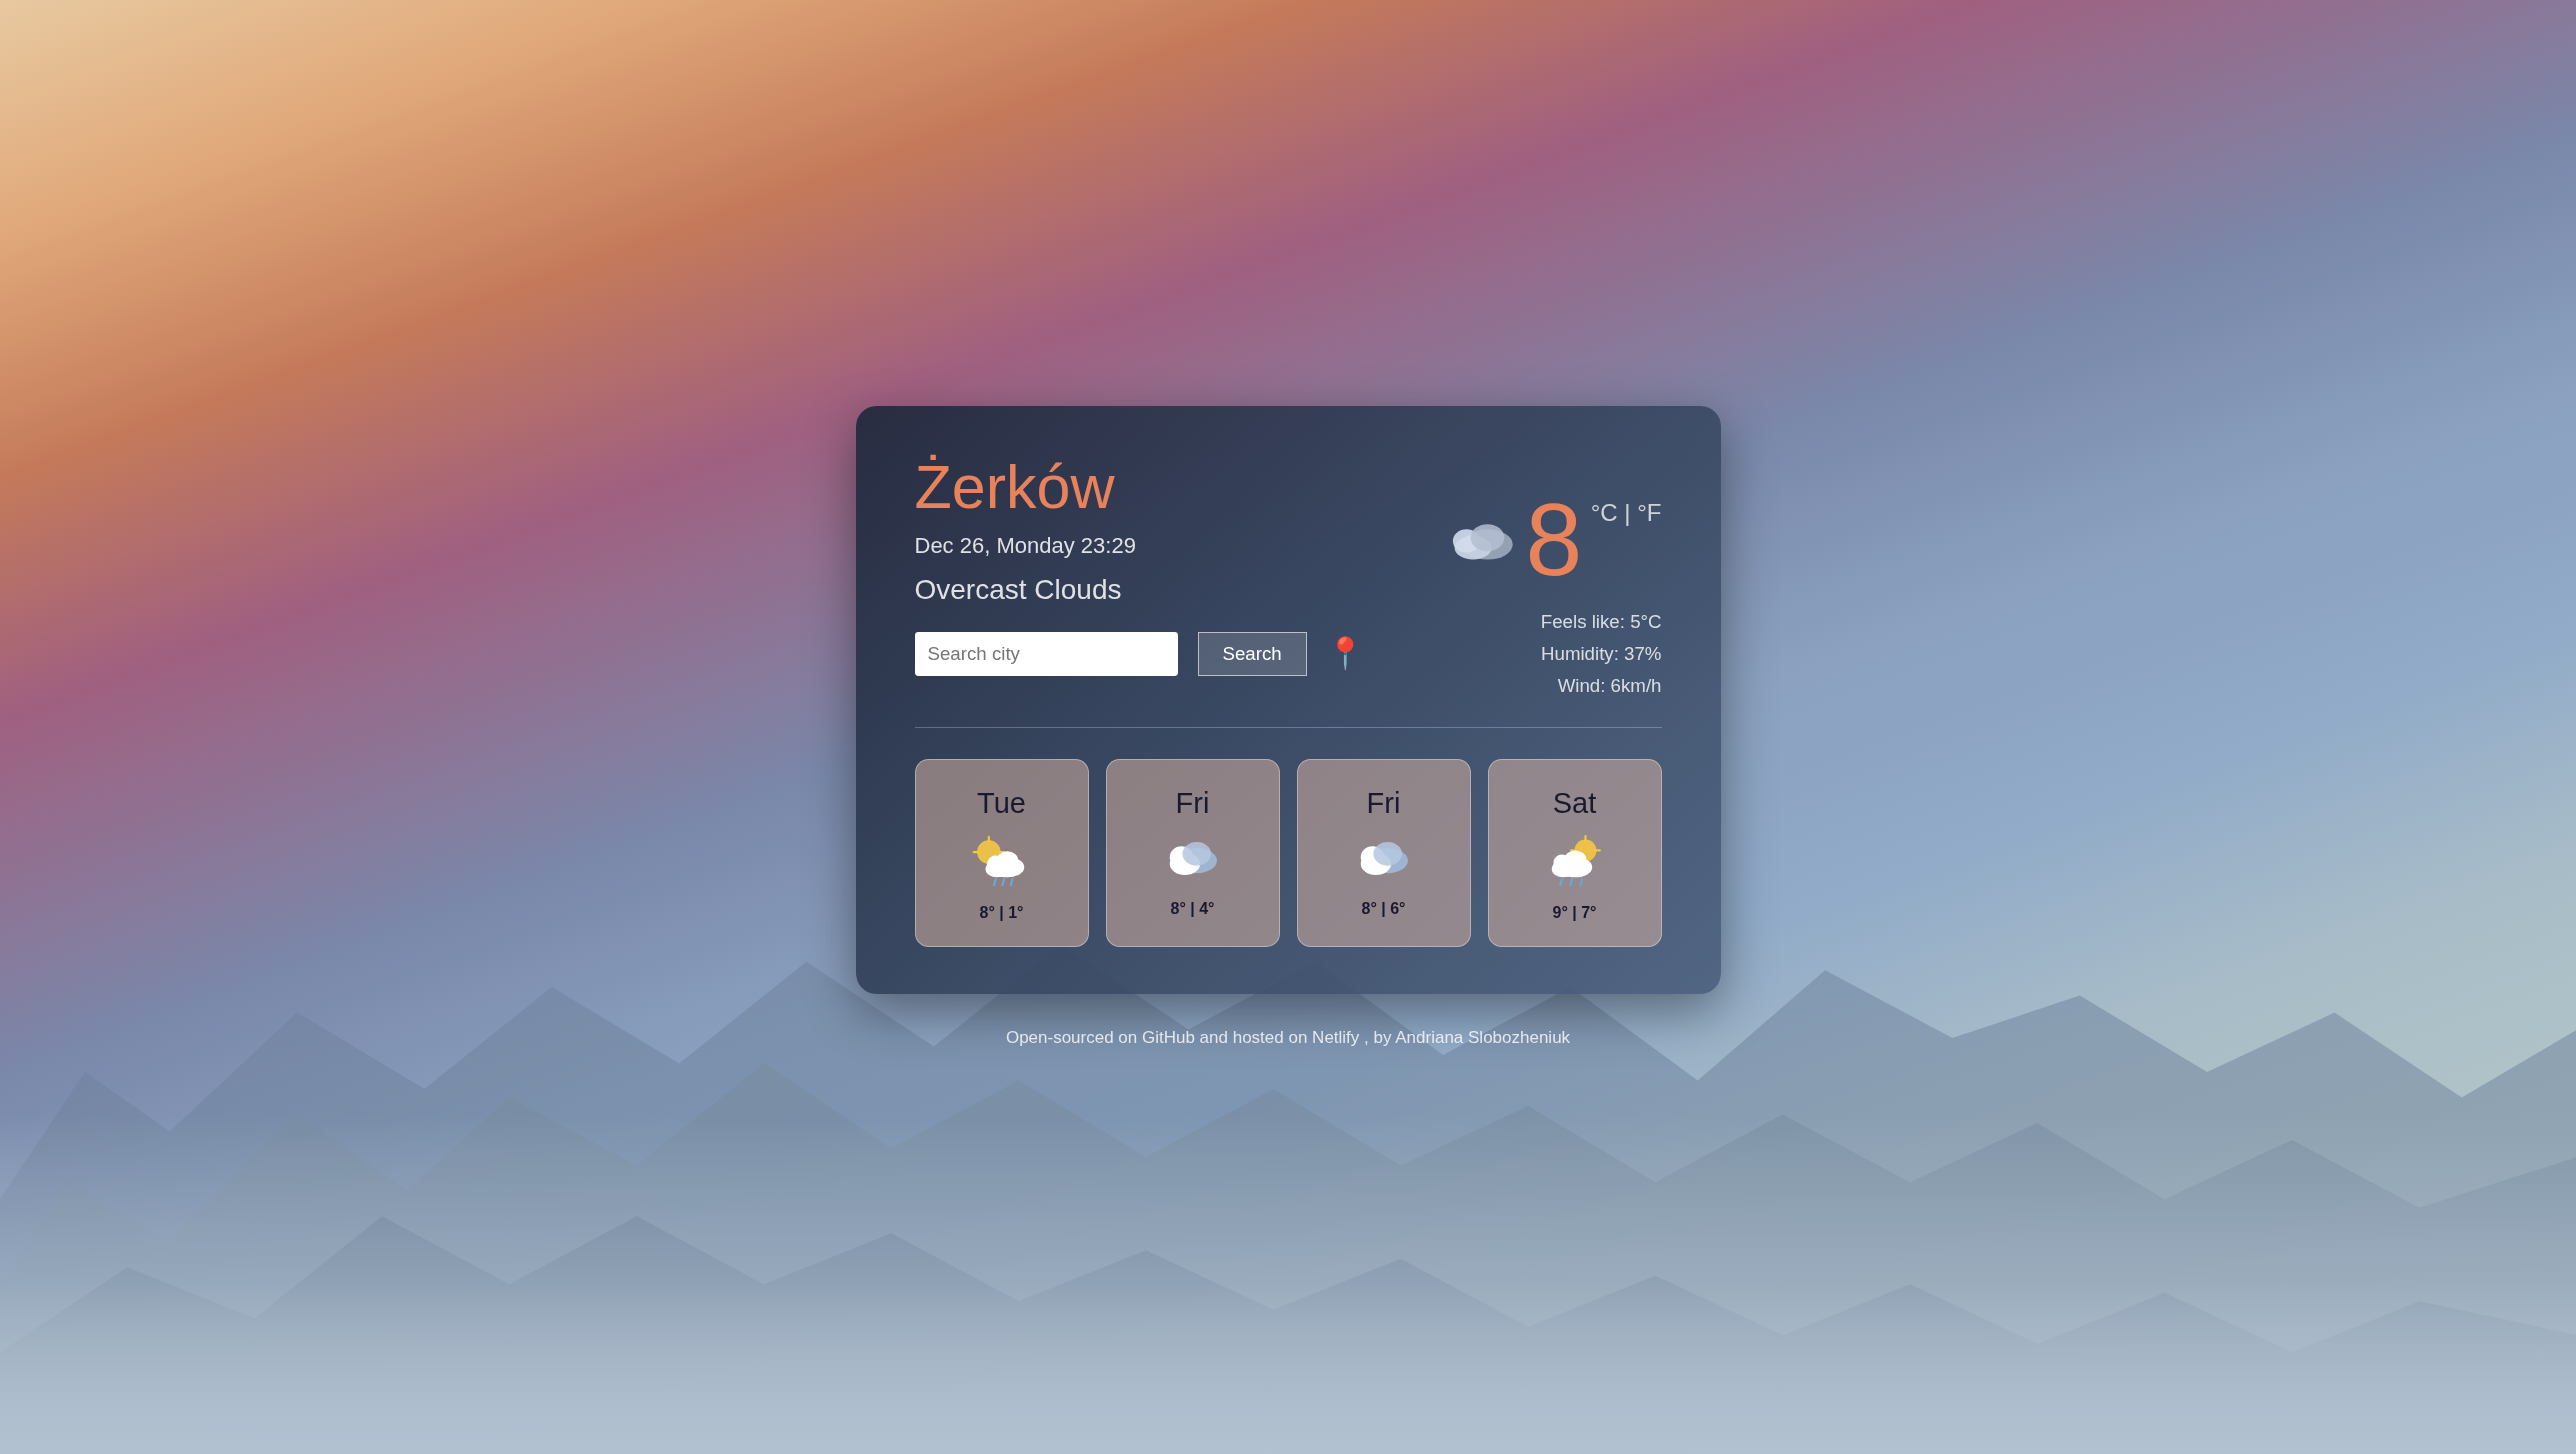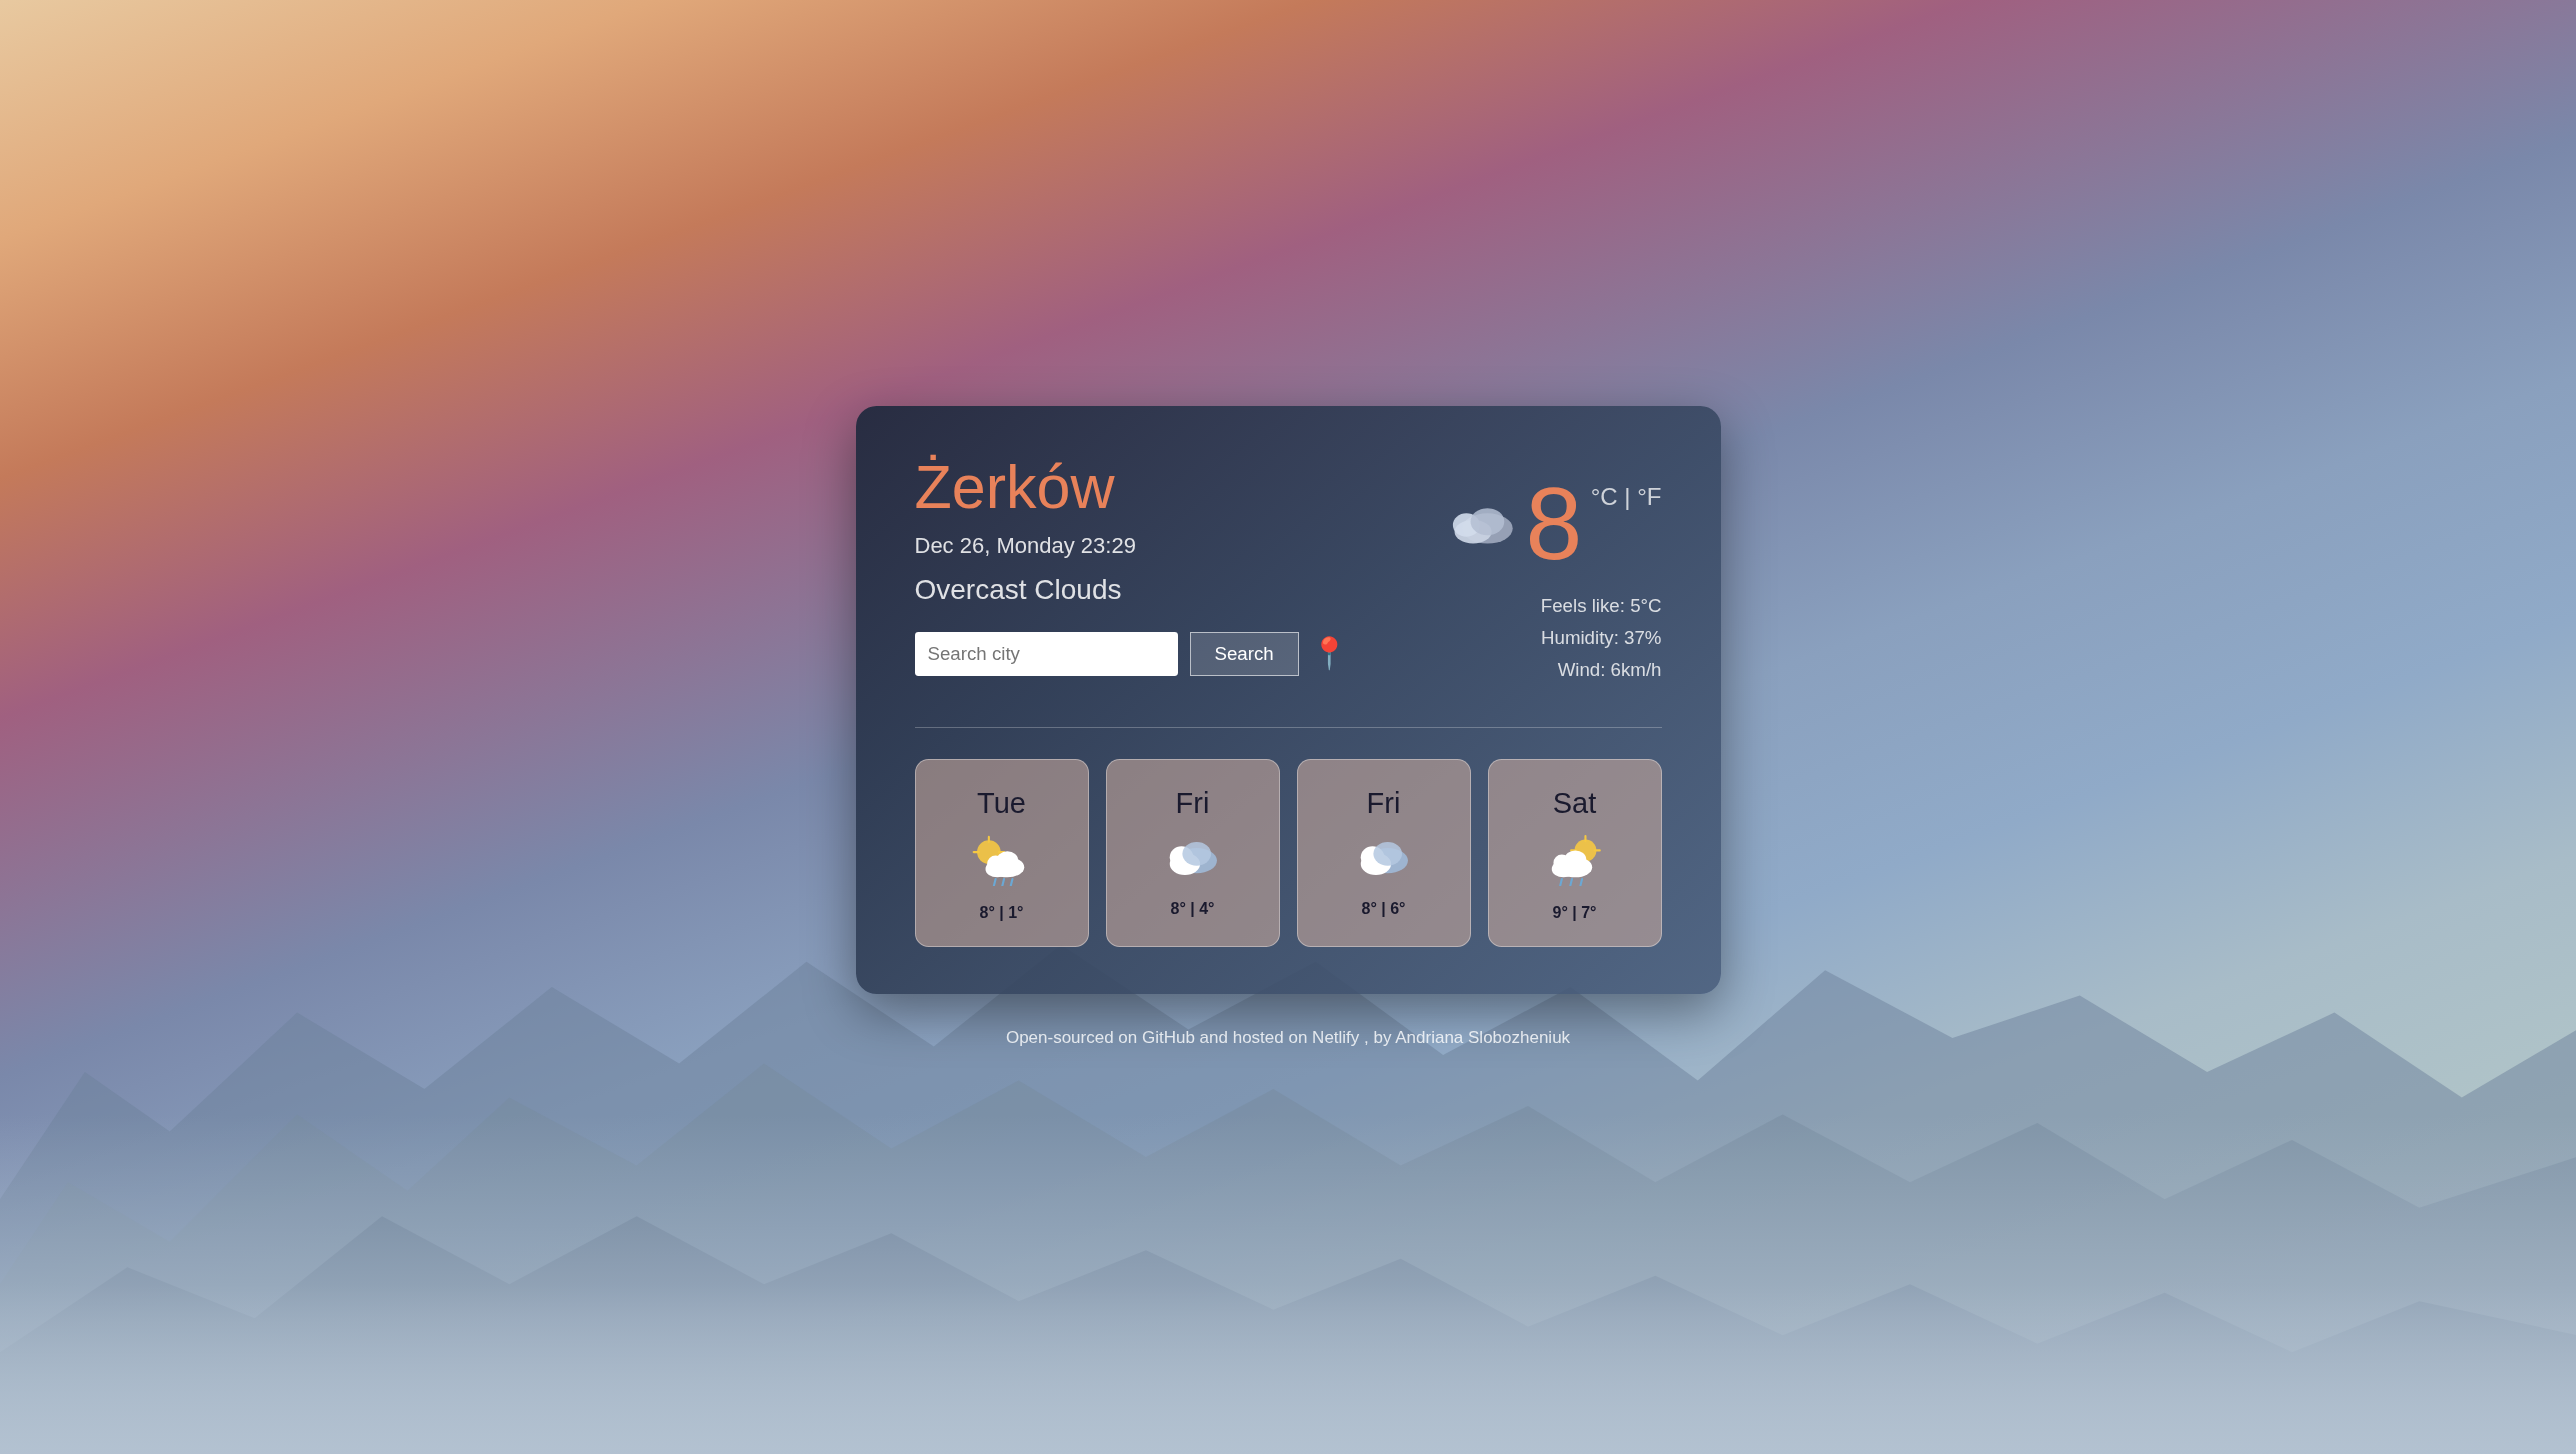--- a/index.html
+++ b/index.html
@@ -64,21 +64,21 @@
       background: linear-gradient(135deg, rgba(30,40,60,0.92) 0%, rgba(50,65,90,0.88) 50%, rgba(70,90,120,0.85) 100%);
       border-radius: 20.4px;
       padding: 51px 59px 47px 59px;
       color: white;
       box-shadow: 0 17px 51px rgba(0,0,0,0.4);
     }
 
     .top-section {
       display: flex;
       justify-content: space-between;
-      align-items: center;
+      align-items: flex-end;
       margin-bottom: 25.5px;
     }
 
     .left-info {}
 
     .city-name {
       font-size: 61px;
       font-weight: 300;
       color: #e8825a;
       line-height: 1;
@@ -134,21 +134,21 @@
     .weather-details p {
       font-size: 18.7px;
       color: rgba(255,255,255,0.8);
       line-height: 1.7;
       font-weight: 300;
     }
 
     .search-row {
       display: flex;
       align-items: center;
-      gap: 12px;
+      gap: 20px;
       margin-bottom: 25.5px;
     }
 
     .search-input {
       width: 263px;
       height: 44px;
       border: 1.3px solid rgba(255,255,255,0.7);
       border-radius: 3.4px;
       background: white;
       padding: 0 12px;

